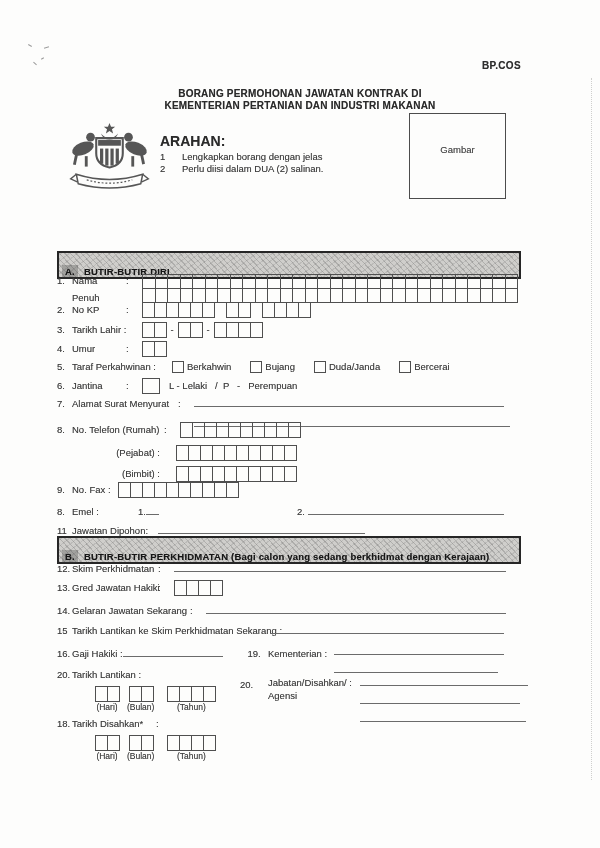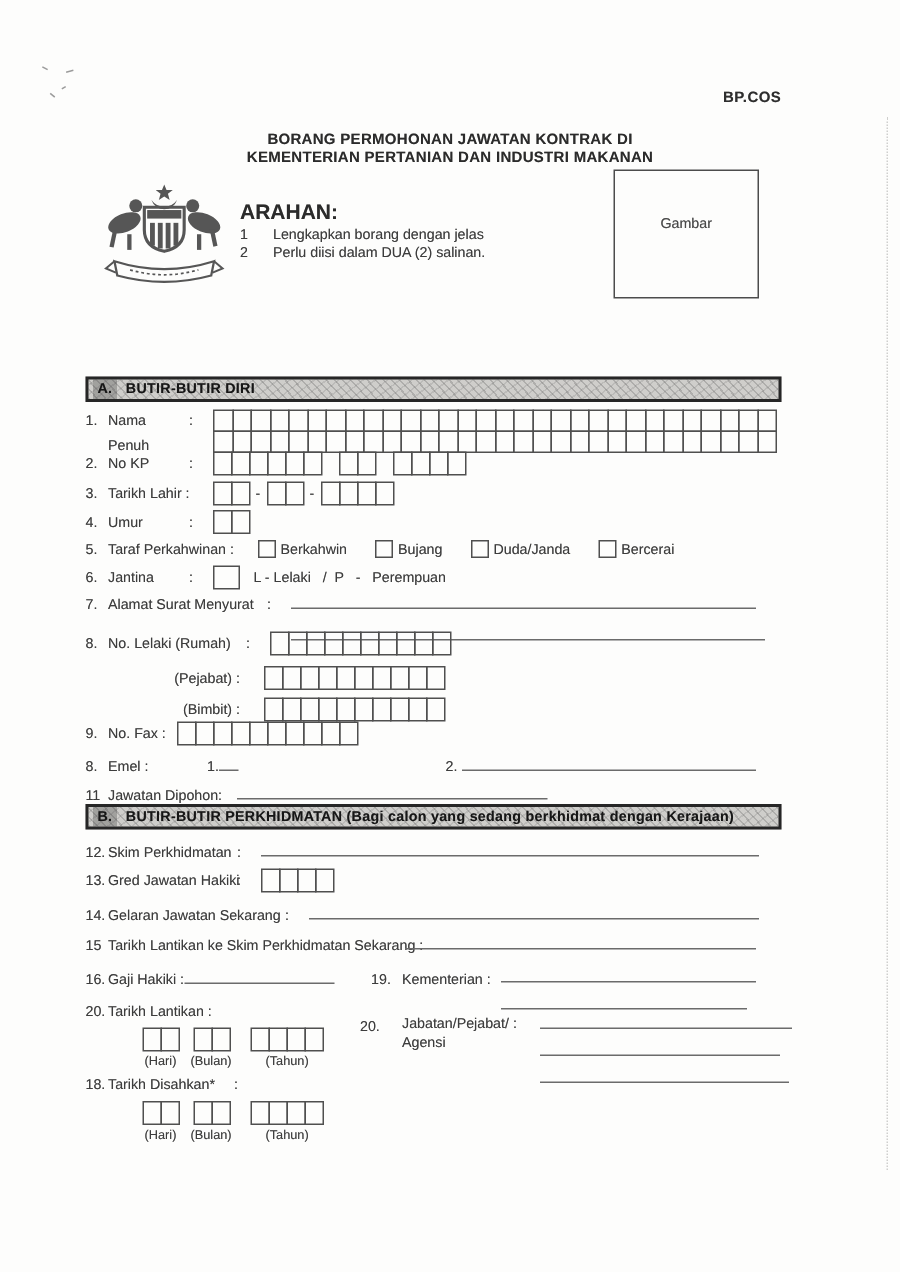--- a/index.html
+++ b/index.html
@@ -28,21 +28,21 @@
   .arahan-item .n { display:inline-block; width:22px; }
 
   .photo-box { position:absolute; left:409px; top:113px; width:97px; height:86px;
                border:1.5px solid #4c4c4c; text-align:center; }
   .photo-box span { position:relative; top:30px; color:#4a4a4a; }
 
   .sec-head { position:absolute; left:57px; width:464px; height:17px;
               border:2px solid #262626; background-color:#cfcecb;
               background-image:repeating-linear-gradient(47deg, rgba(92,92,92,.28) 0 1px, transparent 1px 4px),
                                repeating-linear-gradient(-38deg, rgba(120,120,120,.22) 0 1px, transparent 1px 5px);
-              font-weight:bold; font-size:9.5px; color:#161616; line-height:13px; padding:0 3px;
+              font-weight:bold; font-size:9.5px; color:#161616; line-height:13px; padding:12px 3px;
               white-space:nowrap; letter-spacing:.2px; }
   .sec-letter { display:inline-block; background:rgba(55,55,55,.30); padding:0 3px; margin-right:6px; }
 
   .row { position:absolute; left:57px; white-space:nowrap; line-height:17px; }
   .fnum { display:inline-block; width:15px; vertical-align:top; }
   .flab { display:inline-block; vertical-align:top; }
   .fw   { width:54px; }
   .fcol { display:inline-block; width:16px; vertical-align:top; }
 
   .box { display:inline-block; width:13px; height:16px; border:1px solid #4f4f4f; margin-right:-1px;
@@ -153,21 +153,21 @@
 
   <div class="row" style="top:377px;">
     <span class="fnum">6.</span><span class="flab fw">Jantina</span><span class="fcol">:</span><span class="jbox"><span class="bgroup"><span class="box"></span></span></span><span style="display:inline-block;width:10px;"></span><span style="white-space:pre;">L - Lelaki   /  P   -   Perempuan</span>
   </div>
 
   <div class="row" style="top:395px;">
     <span class="fnum">7.</span><span class="flab" style="width:106px;">Alamat Surat Menyurat</span><span class="fcol">:</span><span style="display:inline-block;vertical-align:top;"><span class="wline" style="width:310px;"></span><br><span class="wline" style="width:316px;margin-top:5px;"></span></span>
   </div>
 
   <div class="row" style="top:421px;">
-    <span class="fnum">8.</span><span class="flab tlab">No. Lelaki (Rumah)</span><span class="fcol">:</span><span><span class="bgroup"><span class="box"></span><span class="box"></span><span class="box"></span><span class="box"></span><span class="box"></span><span class="box"></span><span class="box"></span><span class="box"></span><span class="box"></span><span class="box"></span></span></span>
+    <span class="fnum">8.</span><span class="flab tlab">No. Telefon (Rumah)</span><span class="fcol">:</span><span><span class="bgroup"><span class="box"></span><span class="box"></span><span class="box"></span><span class="box"></span><span class="box"></span><span class="box"></span><span class="box"></span><span class="box"></span><span class="box"></span><span class="box"></span></span></span>
   </div>
   <div class="row" style="top:444px;">
     <span class="fnum"></span><span class="flab telsub">(Pejabat) :</span><span style="display:inline-block;width:12px;"></span><span><span class="bgroup"><span class="box"></span><span class="box"></span><span class="box"></span><span class="box"></span><span class="box"></span><span class="box"></span><span class="box"></span><span class="box"></span><span class="box"></span><span class="box"></span></span></span>
   </div>
   <div class="row" style="top:465px;">
     <span class="fnum"></span><span class="flab telsub">(Bimbit) :</span><span style="display:inline-block;width:12px;"></span><span><span class="bgroup"><span class="box"></span><span class="box"></span><span class="box"></span><span class="box"></span><span class="box"></span><span class="box"></span><span class="box"></span><span class="box"></span><span class="box"></span><span class="box"></span></span></span>
   </div>
 
   <div class="row" style="top:481px;">
     <span class="fnum">9.</span><span class="flab" style="width:46px;">No. Fax :</span><span><span class="bgroup"><span class="box"></span><span class="box"></span><span class="box"></span><span class="box"></span><span class="box"></span><span class="box"></span><span class="box"></span><span class="box"></span><span class="box"></span><span class="box"></span></span></span>
@@ -217,16 +217,16 @@
     <div style="margin-left:38px;margin-top:2px;">
       <span class="dcol" style="margin-right:8px;"><span><span class="bgroup"><span class="box"></span><span class="box"></span></span></span><span class="dlab" style="display:block;">(Hari)</span></span><span class="dcol" style="margin-right:13px;"><span><span class="bgroup"><span class="box"></span><span class="box"></span></span></span><span class="dlab" style="display:block;">(Bulan)</span></span><span class="dcol"><span><span class="bgroup"><span class="box"></span><span class="box"></span><span class="box"></span><span class="box"></span></span></span><span class="dlab" style="display:block;">(Tahun)</span></span>
     </div>
   </div>
 
   <div class="row" style="top:645px;left:240px;">
     <span class="fnum" style="width:28px;text-align:center;">19.</span><span class="flab" style="width:66px;">Kementerian :</span><span class="vlines" style="display:inline-block;vertical-align:top;"><span class="wline" style="width:170px;"></span><span class="wline" style="width:164px;"></span></span>
   </div>
 
   <div class="row" style="top:676px;left:240px;">
-    <span class="fnum" style="width:28px;">20.</span><span class="flab" style="width:92px;line-height:13px;"><span>Jabatan/Pejabat/ :</span><br><span>Agensi</span></span><span class="vlines" style="display:inline-block;vertical-align:top;"><span class="wline" style="width:168px;"></span><span class="wline" style="width:160px;"></span><span class="wline" style="width:166px;"></span></span>
+    <span class="fnum" style="width:28px;">20.</span><span class="flab" style="width:92px;line-height:13px;"><span>Jabatan/Disahkan/ :</span><br><span>Agensi</span></span><span class="vlines" style="display:inline-block;vertical-align:top;"><span class="wline" style="width:168px;"></span><span class="wline" style="width:160px;"></span><span class="wline" style="width:166px;"></span></span>
   </div>
 
 </div>
 
 </body></html>

